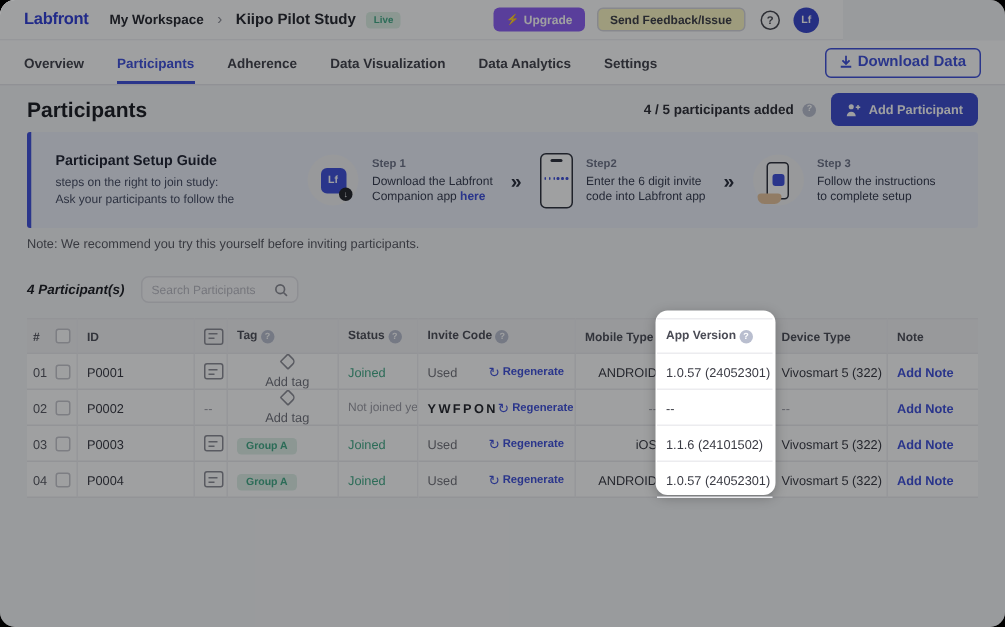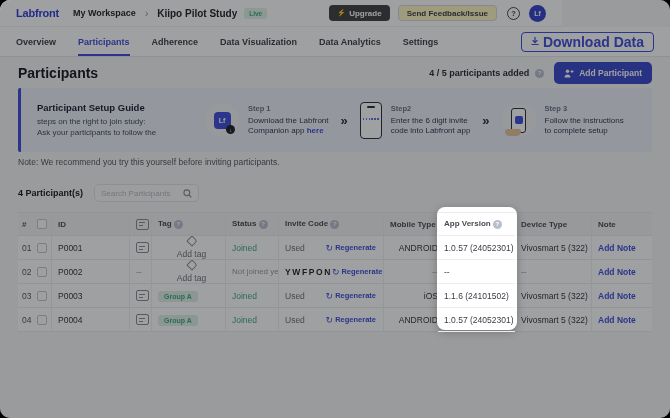--- a/index.html
+++ b/index.html
@@ -10,40 +10,40 @@
   
   .topbar { position:absolute; left:0; top:0; width:562px; height:27px; background:#fff;
             display:flex; align-items:center; padding:0 16px; border-bottom:1px solid #F0F0F3; }
   .logo { font-size:11px; font-weight:bold; color:#2E3BD8; letter-spacing:-0.2px; }
   .ws { margin-left:14px; font-size:9px; font-weight:bold; color:#22232B; }
   .crumb-sep { margin:0 9px; font-size:10px; color:#8A8B94; }
   .study { font-size:10px; font-weight:bold; color:#22232B; }
   .live { margin-left:7px; background:#DFF2E7; color:#3FA884; font-size:6.5px; font-weight:bold;
           padding:2px 5px; border-radius:3px; }
   .tb-spacer { flex:1; }
-  .upgrade { background:#404040; color:#fff; font-size:8px; font-weight:bold; border:none;
+  .upgrade { background:#8b5cf6; color:#fff; font-size:8px; font-weight:bold; border:none;
              border-radius:4px; height:16px; padding:0 8px; display:flex; align-items:center; gap:3px; }
   .upgrade .bolt { font-size:7px; }
   .feedback { margin-left:8px; background:#fef9c3; border:1px solid #D8D8DE; border-radius:4px;
               height:16px; padding:0 8px; font-size:8px; font-weight:600; color:#3A3B44;
               display:flex; align-items:center; }
   .help { margin-left:10px; width:13px; height:13px; border:1.3px solid #43444C; border-radius:50%;
           font-size:7.5px; font-weight:bold; color:#43444C; display:flex; align-items:center; justify-content:center; }
   .avatar { margin-left:9px; width:17px; height:17px; border-radius:50%; background:#3543CC; color:#fff;
             font-size:7px; font-weight:bold; display:flex; align-items:center; justify-content:center; }
 
   
   .nav { position:absolute; left:0; top:27px; width:670px; height:30px; background:#fff;
          border-bottom:1px solid #E7E7EB; display:flex; align-items:stretch; padding:0 16px; gap:22px; }
   .tab { display:flex; align-items:center; font-size:9px; font-weight:600; color:#3E3F48;
          border-bottom:2px solid transparent; padding-top:2px; cursor:pointer; }
   .tab.active { color:#3D4EDB; border-bottom-color:#3D4EDB; }
   .nav-right { margin-left:auto; display:flex; align-items:center; }
   .dl-btn { border:1px solid #3D4EDB; background:#fff; color:#3D4EDB; border-radius:4px; height:20px;
-            padding:0 9px; font-size:14px; font-weight:bold; display:flex; align-items:center; gap:4px; }
+            padding:0 9px; font-size:10px; font-weight:bold; display:flex; align-items:center; gap:4px; }
 
   
   .pagehead { position:absolute; left:18px; top:60px; width:634px; height:26px;
               display:flex; align-items:center; }
   .ptitle { font-size:14px; font-weight:bold; color:#17181E; }
   .ph-right { margin-left:auto; display:flex; align-items:center; gap:6px; }
   .count { font-size:9px; font-weight:600; color:#2A2B33; }
   .info { width:9px; height:9px; border-radius:50%; background:#B9BECF; color:#fff; font-size:6px;
           font-weight:bold; display:inline-flex; align-items:center; justify-content:center; }
   .add-btn { margin-left:4px; background:#3949CE; color:#fff; border:none; border-radius:5px; height:22px;
@@ -76,21 +76,21 @@
             position:relative; }
   .phone3 .app { position:absolute; top:7px; left:50%; transform:translateX(-50%); width:8px; height:8px;
                  border-radius:2px; background:#3D4EDB; }
   .hand { position:absolute; bottom:1px; left:3px; width:16px; height:7px; background:#E8C49C;
           border-radius:3px 3px 6px 6px; }
 
   .note { position:absolute; left:18px; top:157px; font-size:8.5px; color:#54555E; }
 
   
   .toolbar { position:absolute; left:18px; top:184px; display:flex; align-items:center; gap:11px; }
-  .t-count { font-size:9px; font-weight:bold; color:#17181E; }
+  .t-count { font-size:9px; font-weight:bold; color:#17181E;font-style:italic; }
   .search { width:105px; height:18px; border:1px solid #E3E3E8; border-radius:5px; background:#FBFBFC;
             display:flex; align-items:center; padding:0 6px; gap:4px; }
   .search input { border:none; outline:none; background:transparent; flex:1; width:70px; font-size:8px;
                   color:#44454E; font-family:Liberation Sans, sans-serif; }
   .search input::placeholder { color:#B9B9C2; }
 
   
   table { position:absolute; left:18px; top:212px; width:634px; border-collapse:separate; border-spacing:0;
           table-layout:fixed; }
   th, td { height:24px; padding:0 0 0 6px; text-align:left; vertical-align:middle; overflow:hidden;

